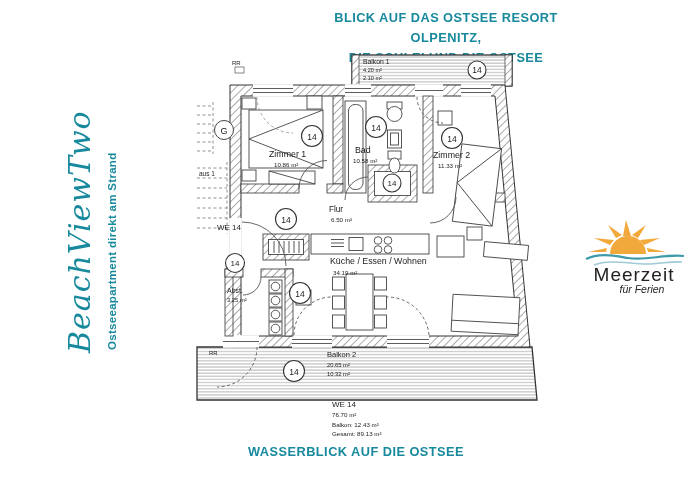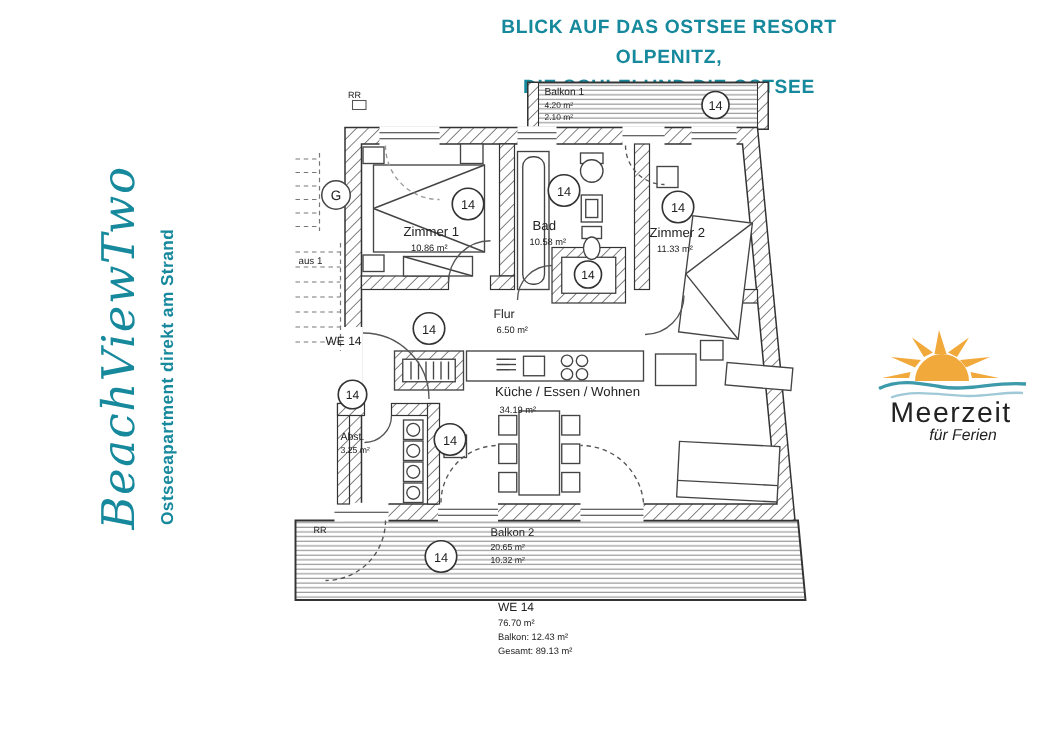--- a/index.html
+++ b/index.html
@@ -330,15 +330,16 @@
     </g>
     <g fill="none">
       <path d="M6,47 C20,40 36,44 48,46 C66,49 84,42 104,44" stroke="#3d9aaa" stroke-width="2.2"></path>
       <path d="M14,53 C30,47 50,52 66,52 C80,52 92,49 102,50" stroke="#9fc9d6" stroke-width="1.6"></path>
     </g>
     <text x="54" y="69" font-size="19" text-anchor="middle" fill="#2e7e99" letter-spacing="1">Meerzeit</text>
     <text x="62" y="81" font-size="10.5" text-anchor="middle" fill="#44a0ad" font-family="DejaVu Serif, serif" font-style="italic">für Ferien</text>
   </svg>
 
   <div class="heading bottom-heading">
+    <div>WASSERBLICK AUF DIE OSTSEE</div>
   </div>
 
 </div>
 
 </body></html>

